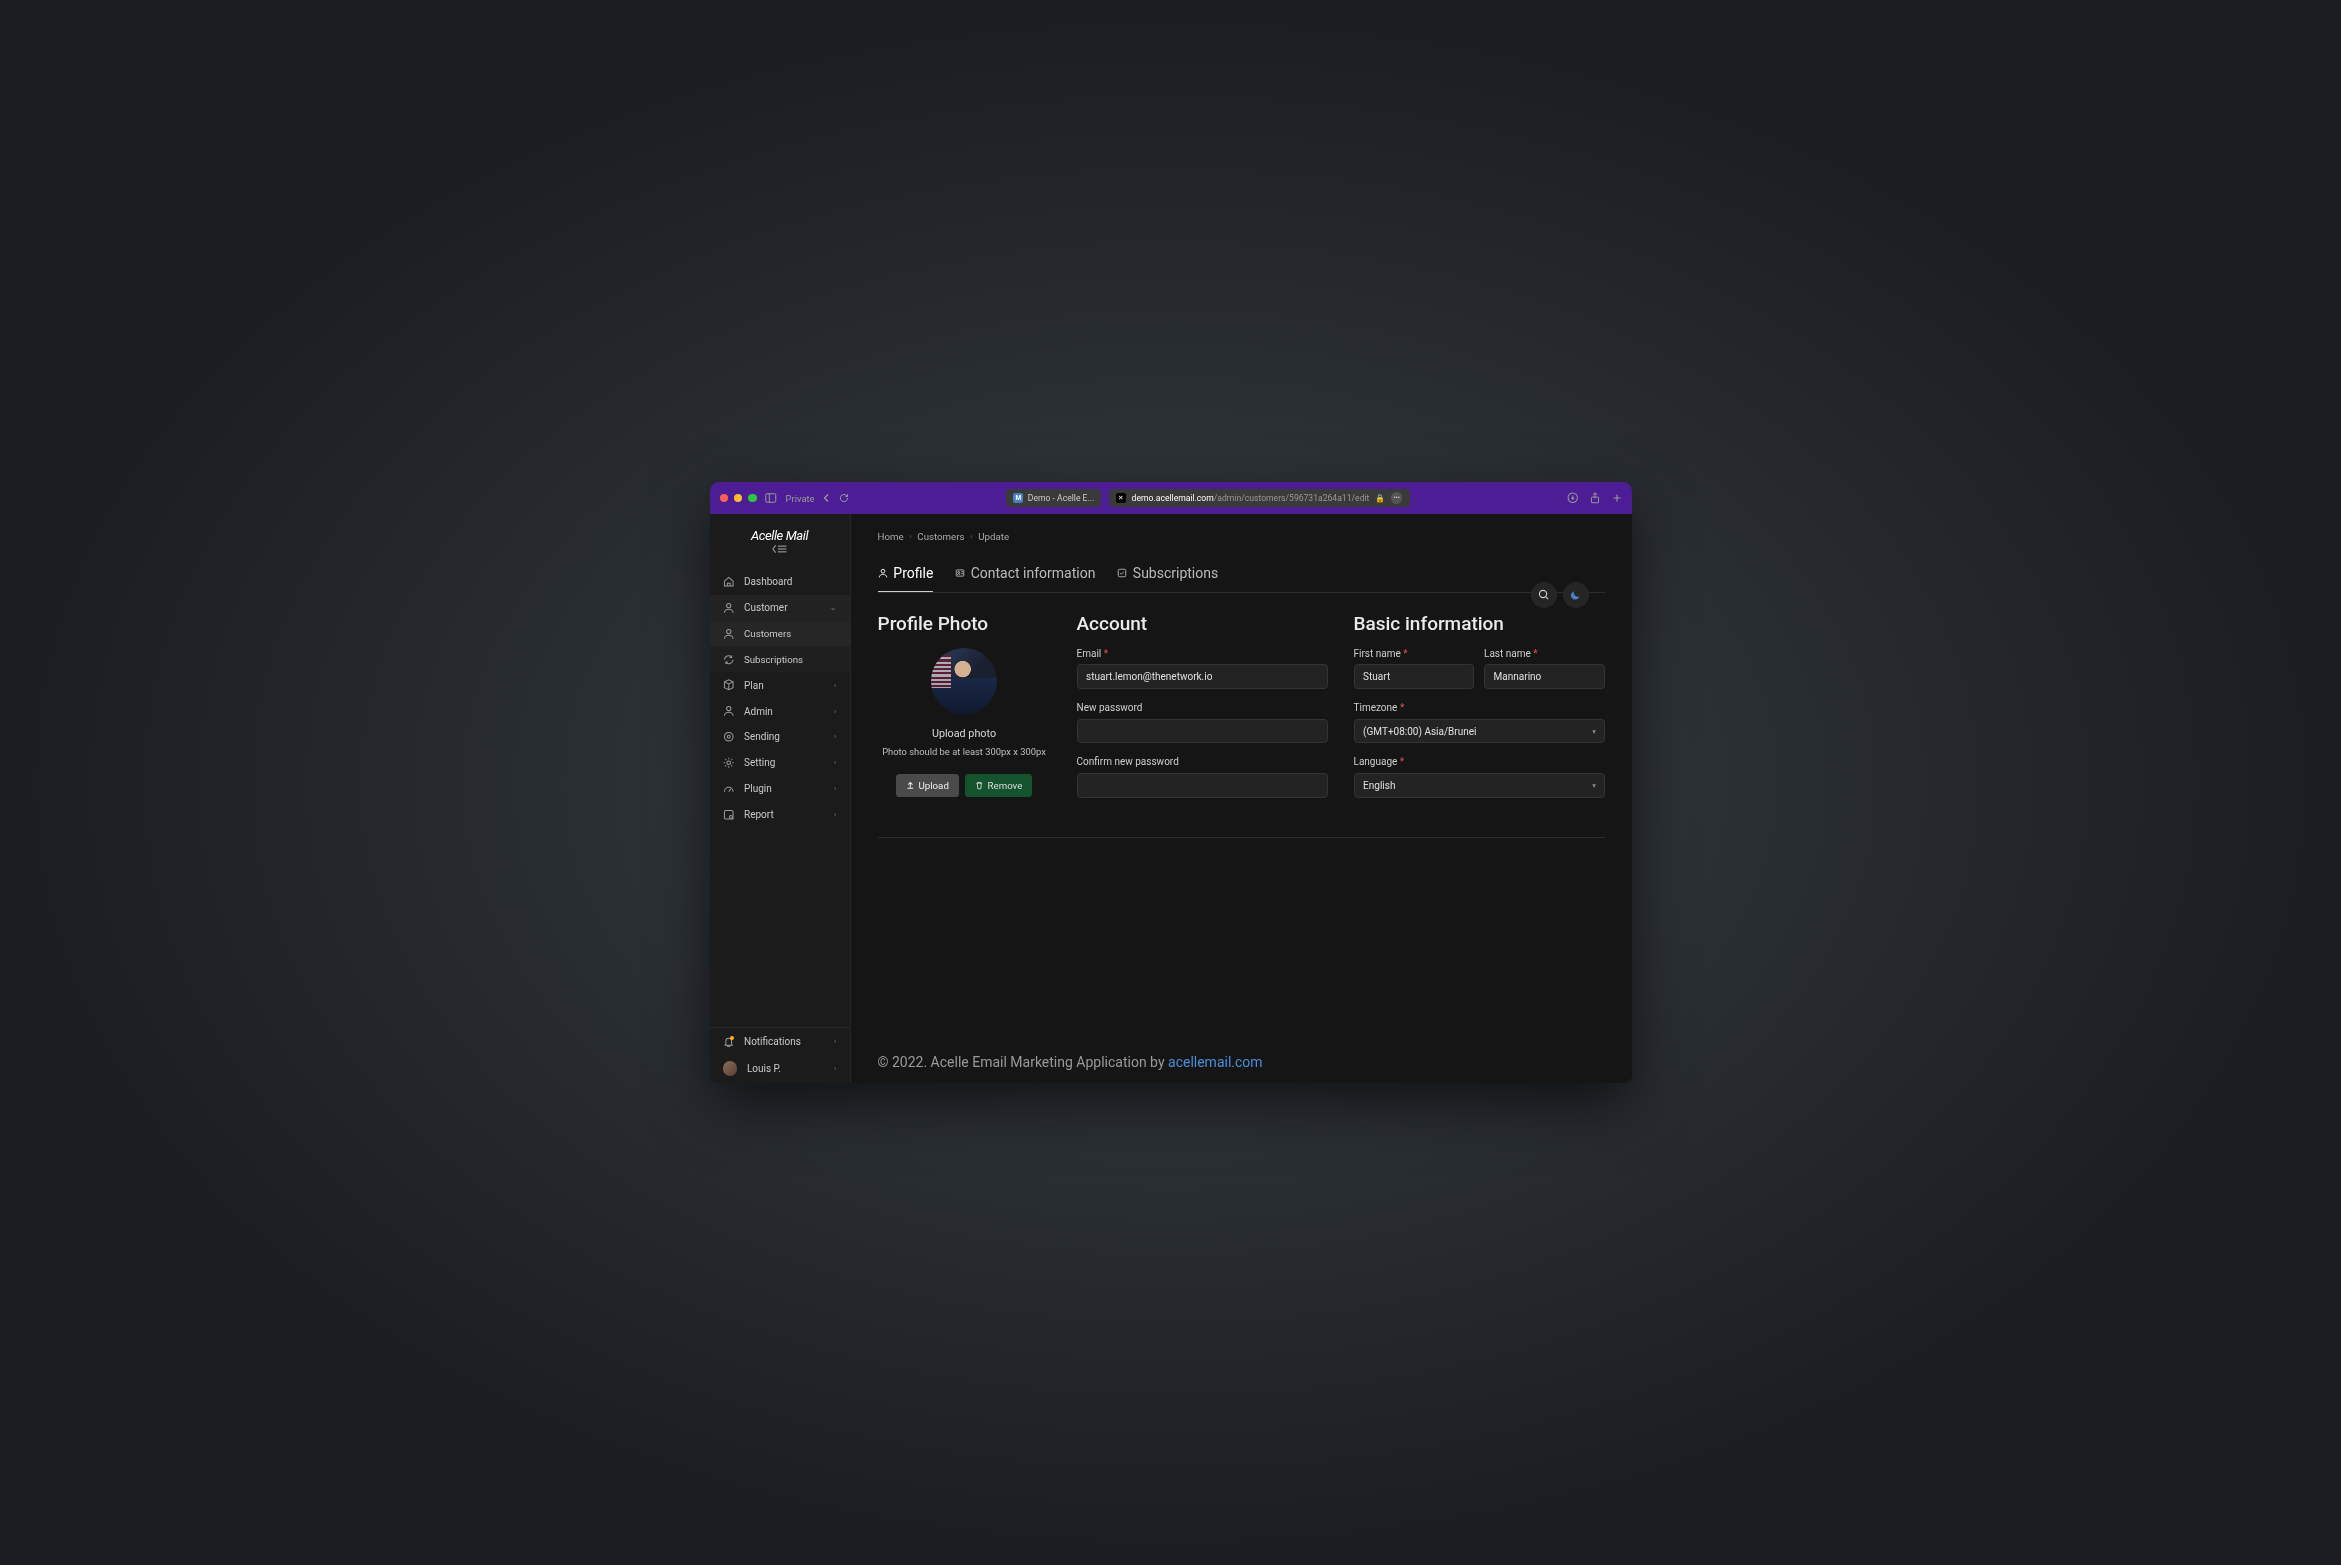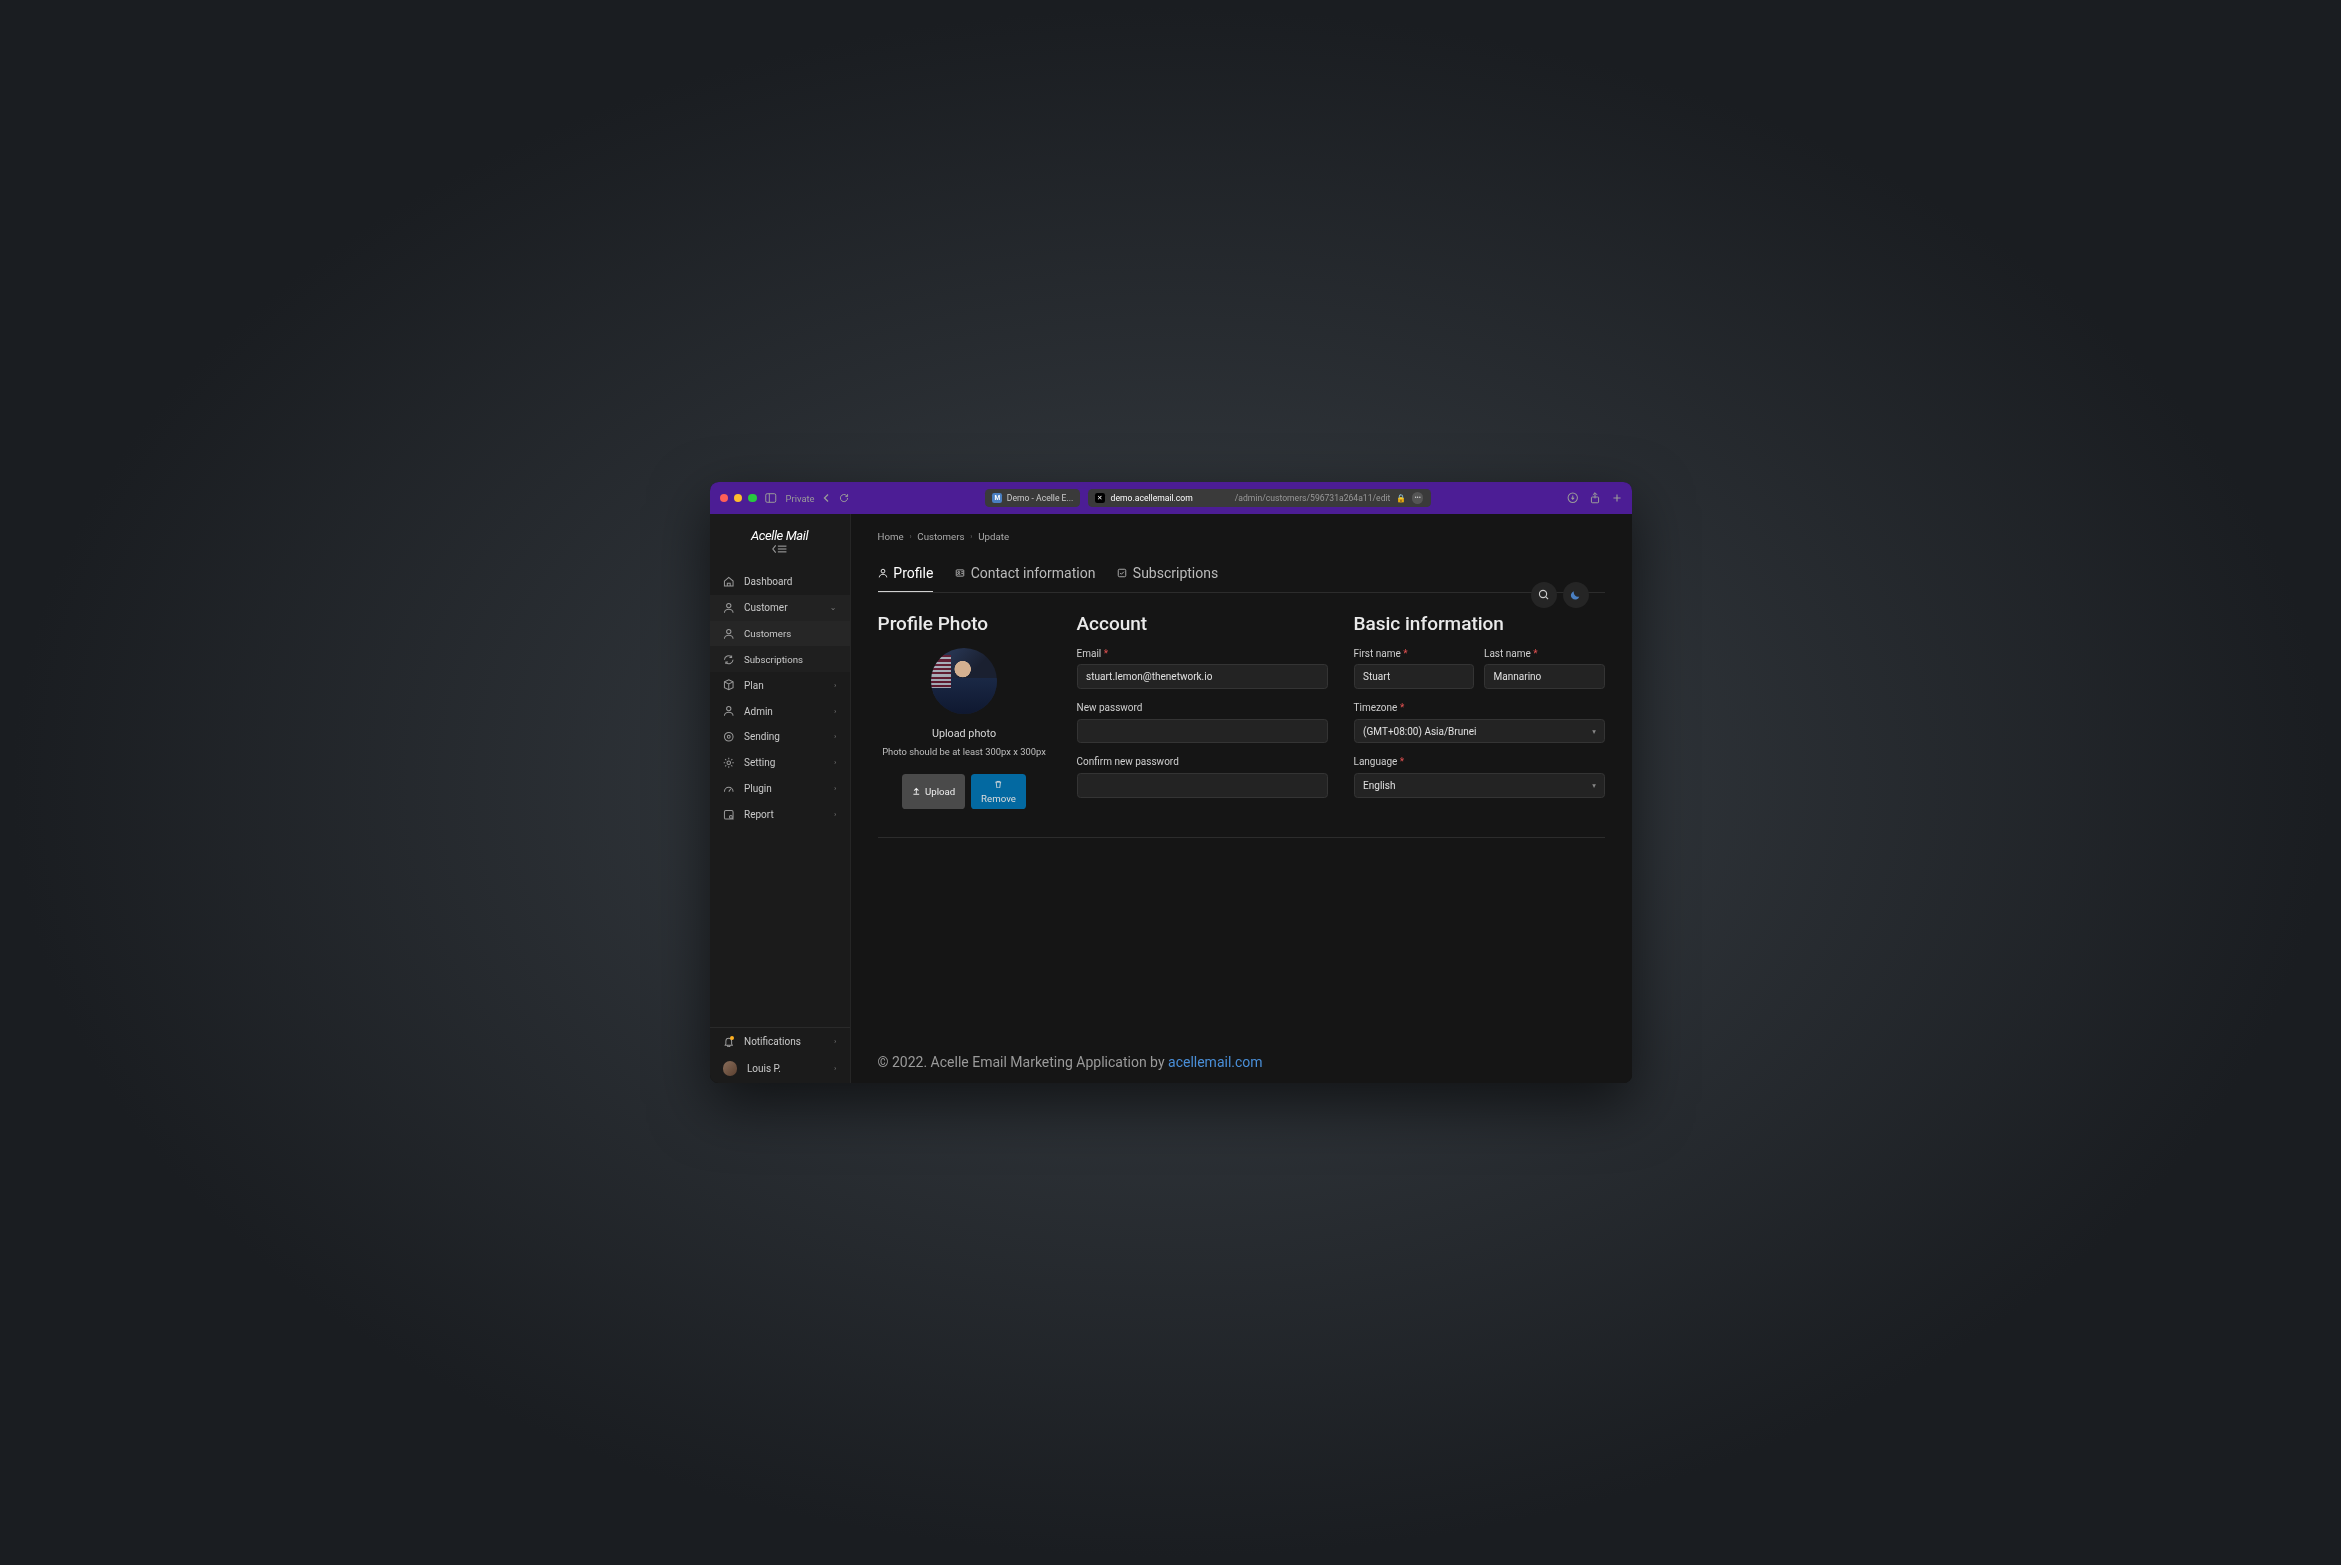--- a/index.html
+++ b/index.html
@@ -13,21 +13,21 @@
 .tl-red { background: #ff5f57; }
 .tl-yellow { background: #febc2e; }
 .tl-green { background: #28c840; }
 .browser-icon { color: #9a9a9a; font-size: 10px; display: flex; align-items: center; }
 .browser-label { color: #9a9a9a; font-size: 9.4px; }
 .tab-pill { display: flex; align-items: center; background: #3a3a3a; border-radius: 4.3px; padding: 2.9px 7.2px; gap: 4.3px; font-size: 8.6px; color: #ccc; }
 .tab-pill .tab-favicon { width: 10px; height: 10px; border-radius: 2.2px; background: #4a7fc1; display: flex; align-items: center; justify-content: center; color: #fff; font-size: 6.5px; font-weight: bold; }
 .url-pill { display: flex; align-items: center; background: #3a3a3a; border-radius: 4.3px; padding: 2.9px 7.2px; gap: 5.8px; font-size: 8.6px; color: #ccc; }
 .url-pill .url-favicon { width: 10px; height: 10px; border-radius: 2.2px; background: #000; display: flex; align-items: center; justify-content: center; color: #fff; font-size: 6.5px; }
 .url-domain { color: #fff; }
-.url-path { color: #999; padding-left: 42px; }
+.url-path { color: #999; }
 .browser-center { display: flex; gap: 7.2px; justify-content: center; flex: 1; }
 .browser-right { display: flex; gap: 11.5px; align-items: center; color: #9a9a9a; }
 
 
 .app { display: flex; height: 569px; background: #151515; }
 .sidebar { width: 141px; background: #1b1b1b; display: flex; flex-direction: column; border-right: 0.7px solid #262626; }
 .sidebar-top { padding: 14.4px 11.5px 8.6px; display: flex; align-items: center; justify-content: space-between; flex-direction: column; }
 .logo { color: #fff; font-style: italic; font-size: 13px; letter-spacing: -0.4px; font-family: Georgia, serif; }
 .nav { flex: 1; overflow-y: auto; padding-top: 5.8px; }
 .nav-item { display: flex; align-items: center; padding: 7.2px 13px; color: #c9c9c9; font-size: 10px; cursor: pointer; gap: 10px; position: relative; }
@@ -64,21 +64,21 @@
 .section-title { color: #eaeaea; font-size: 19px; font-weight: 500; margin-bottom: 13px; }
 .photo-col { text-align: center; }
 .avatar-large { width: 66px; height: 66px; border-radius: 50%; margin: 5.8px auto 13px; background: linear-gradient(135deg, #2a3a5a 10%, #1a2030 50%), radial-gradient(circle at 50% 35%, #c8a080 15%, transparent 16%); background-blend-mode: normal; position: relative; overflow: hidden; }
 .avatar-large::before { content: ""; position: absolute; inset: 0; background: radial-gradient(circle at 48% 32%, #d4b090 14%, transparent 15%), linear-gradient(180deg, transparent 45%, #1a2845 46%, #0f1830 100%); }
 .avatar-flag { position: absolute; left: 0; top: 7.2px; width: 30%; height: 50%; background: repeating-linear-gradient(180deg, #8a1020 0 2.2px, #fff 2.2px 4.3px); opacity: 0.6; }
 .upload-title { color: #d8d8d8; font-size: 10.8px; margin-bottom: 5.8px; }
 .upload-hint { color: #bfbfbf; font-size: 9.4px; line-height: 1.5; margin-bottom: 14.4px; }
 .btn-row { display: flex; gap: 5.8px; justify-content: center; }
 .btn { padding: 5.8px 10px; border-radius: 3.6px; border: none; font-size: 9.7px; cursor: pointer; display: flex; align-items: center; gap: 4.3px; }
 .btn-light { background: #4a4a4a; color: #eee; }
-.btn-lighter { background: #0369a1; color: #ddd; flex-direction: column; }
+.btn-lighter { background: #14532d; color: #ddd; }
 
 .form-group { margin-bottom: 13px; }
 .form-label { color: #cfcfcf; font-size: 10px; margin-bottom: 5.8px; display: block; }
 .req { color: #e05050; }
 .form-input, .form-select { width: 100%; background: #232323; border: 0.7px solid #343434; border-radius: 3.6px; padding: 5.8px 8.6px; color: #e0e0e0; font-size: 10px; }
 .select-wrap { position: relative; }
 .select-wrap::after { content: "▾"; position: absolute; right: 8.6px; top: 50%; transform: translateY(-50%); color: #888; font-size: 7.2px; pointer-events: none; }
 .two-col { display: grid; grid-template-columns: 1fr 1fr; gap: 10px; }
 
 .divider { border-top: 0.7px solid #2c2c2c; margin: 7.2px 27px 13px; }

